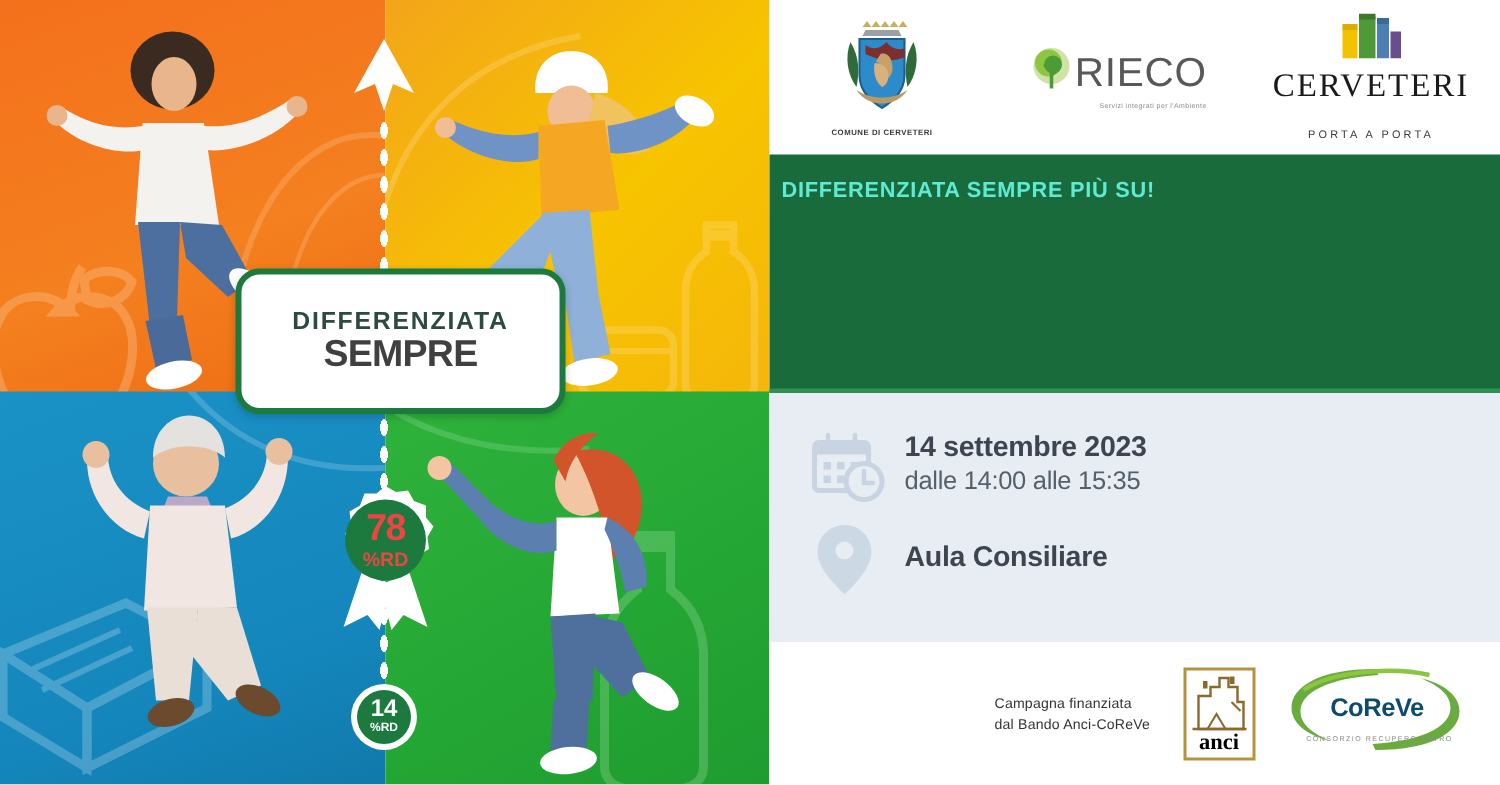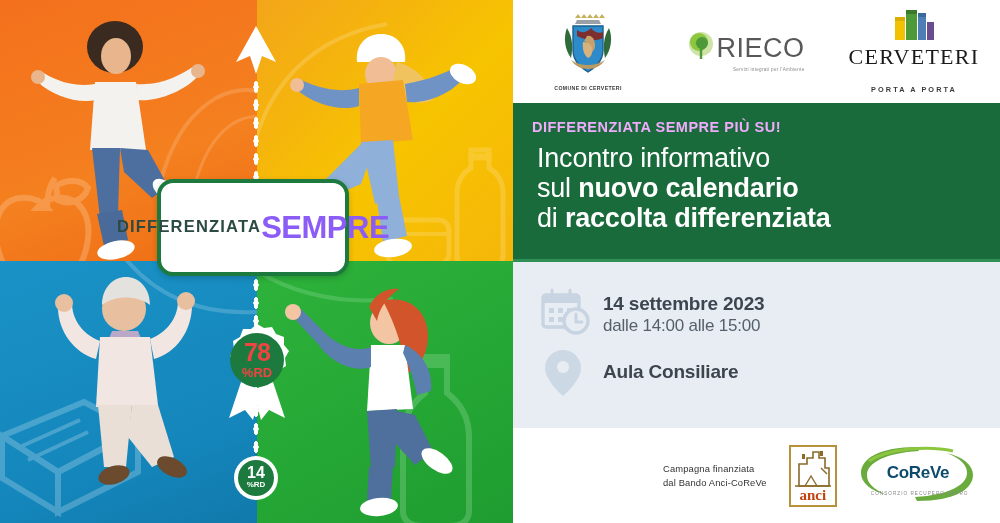--- a/index.html
+++ b/index.html
@@ -42,27 +42,27 @@
   .badge-78 .b-unit{ font-size:13px; margin-top:1px; }
 
   
   .badge-14 { position:absolute; left:233px; top:455px; width:46px; height:46px; }
   .badge-14 .b-txt { position:absolute; left:0; top:10px; width:46px; text-align:center;
                      color:#fff; font-weight:bold; line-height:1; }
   .badge-14 .b-num { font-size:16px; }
   .badge-14 .b-unit{ font-size:8px; }
 
   
-  .lockup { position:absolute; left:157px; top:179px; width:192px; height:97px;
+  .lockup { position:absolute; left:157px; top:179px; width:220px; height:97px;
             background:#ffffff; border:4px solid #1d7a3e; border-radius:16px;
-            display:flex; flex-direction:row; align-items:center; justify-content:center;
+            display:flex; flex-direction:column; align-items:center; justify-content:center;
             box-shadow:0 2px 6px rgba(0,0,0,.18); z-index:6; }
   .lockup .l1 { font-size:16.5px; letter-spacing:1.2px; color:#2b4a41; font-weight:600;
                 line-height:1; margin-bottom:3px; }
-  .lockup .l2 { font-size:31px; font-weight:800; color:#8b5cf6; line-height:.95;
+  .lockup .l2 { font-size:25px; font-weight:800; color:#404040; line-height:.95;
                 letter-spacing:-.5px; }
   .lockup .l3 { font-size:31px; font-weight:800; color:#1d7a3e; line-height:1;
                 letter-spacing:-.5px; margin-top:1px; }
 
   
   .right-panel { position:absolute; left:513px; top:0; width:487px; height:523px; background:#fff; }
 
   .logos { position:absolute; left:0; top:0; width:487px; height:103px;
            display:flex; align-items:center; }
   .logo-slot { display:flex; flex-direction:column; align-items:center; justify-content:center; }
@@ -75,52 +75,52 @@
 
   .rieco-row { display:flex; align-items:center; }
   .rieco-word { font-size:27px; letter-spacing:.5px; color:#58585a; font-weight:400;
                 line-height:1; margin-left:0; }
   .rieco-tag { font-size:4.6px; color:#8a8a8a; letter-spacing:.3px; margin-top:2px;
                text-align:right; width:118px; }
 
   .cerv-word { font-family:"Liberation Serif", serif; font-size:22px; letter-spacing:1.3px;
                color:#1a1a1a; line-height:1; margin-top:2px; }
   .cerv-sub  { font-size:7.3px; letter-spacing:2.1px; color:#3a3a3a; margin-top:17px;
-               font-weight:700; }
+               font-weight:400; }
 
   .green-band { position:absolute; left:0; top:103px; width:487px; height:159px;
                 background:#1a6b3c; }
   .green-band::after { content:""; position:absolute; left:0; bottom:0; width:100%; height:3px;
                        background:#2f8f56; }
-  .kicker { position:absolute; left:19px; top:16px; font-size:14.5px; font-weight:800;
-            letter-spacing:.5px; color:#f0abfc; }
+  .kicker { position:absolute; left:8px; top:16px; font-size:14.5px; font-weight:800;
+            letter-spacing:.5px; color:#5eead4; }
   .headline { position:absolute; left:24px; top:40px; color:#ffffff; font-size:27px;
               line-height:1.12; font-weight:400; letter-spacing:-.2px; }
   .headline b { font-weight:800; }
 
   .info-band { position:absolute; left:0; top:262px; width:487px; height:166px;
                background:#e8edf3; }
   .info-row { position:absolute; display:flex; align-items:center; }
-  .row-date { left:26px; top:22px;align-items:flex-end; }
+  .row-date { left:26px; top:22px; }
   .row-place{ left:26px; top:84px; }
   .ico { width:52px; height:52px; position:relative; flex:0 0 52px; }
   .info-txt { margin-left:12px; }
   .info-title { font-size:19px; font-weight:800; color:#3d4650; line-height:1.15;
                 letter-spacing:-.2px; }
   .info-sub { font-size:17px; font-weight:400; color:#55606b; line-height:1.25;
               letter-spacing:-.2px; }
 
   .footer { position:absolute; left:0; top:428px; width:487px; height:95px; background:#fff;
             display:flex; align-items:center; }
   .fin-txt { margin-left:150px; font-size:9.4px; line-height:1.45; color:#333;
              letter-spacing:.15px; }
   .anci { margin-left:22px; width:48px; height:62px; border:2px solid #b8913c; position:relative;
           background:#fff; }
   .anci-word { position:absolute; left:0; bottom:2px; width:100%; text-align:center;
-               font-size:15px; font-weight:800; color:#c2410c; line-height:1;
+               font-size:15px; font-weight:800; color:#000000; line-height:1;
                font-family:"Liberation Serif", serif; }
   .coreve { margin-left:20px; width:120px; position:relative; }
   .coreve-word { position:absolute; left:30px; top:20px; font-size:17px; font-weight:700;
                  color:#0c4a6e; letter-spacing:-.3px; }
   .coreve-tag { position:absolute; left:14px; top:48px; font-size:4.7px; color:#8a8a8a;
                 letter-spacing:1px; }
 </style>
 </head>
 <body>
 
@@ -357,25 +357,20 @@
             <rect x="34" y="12" width="7" height="18" fill="#6a4d8f"></rect>
           </svg>
         </span>
         <div class="cerv-word">CERVETERI</div>
         <div class="cerv-sub">PORTA A PORTA</div>
       </div>
     </div>
 
     <div class="green-band">
       <div class="kicker">DIFFERENZIATA SEMPRE PIÙ SU!</div>
-      <div class="headline">
-        <div>Incontro informativo</div>
-        <div><span>sul </span><b>nuovo calendario</b></div>
-        <div><span>di </span><b>raccolta differenziata</b></div>
-      </div>
     </div>
 
     <div class="info-band">
 
       <div class="info-row row-date">
         <span class="ico">
           <svg width="52" height="52" viewBox="0 0 52 52">
             <path d="M13 6 v6 M31 6 v6" stroke="#c8d4e2" stroke-width="3" fill="none" stroke-linecap="round"></path>
             <rect x="4" y="11" width="36" height="32" rx="3" fill="none" stroke="#c8d4e2" stroke-width="3.4"></rect>
             <rect x="4" y="11" width="36" height="8" fill="#c8d4e2"></rect>
@@ -383,21 +378,21 @@
             <rect x="19" y="24" width="5" height="5" fill="#c8d4e2"></rect>
             <rect x="28" y="24" width="5" height="5" fill="#c8d4e2"></rect>
             <rect x="10" y="33" width="5" height="5" fill="#c8d4e2"></rect>
             <rect x="19" y="33" width="5" height="5" fill="#c8d4e2"></rect>
             <circle cx="37" cy="37" r="12" fill="#e8edf3" stroke="#c8d4e2" stroke-width="3.4"></circle>
             <path d="M37 30 v8 h6" stroke="#c8d4e2" stroke-width="3" fill="none" stroke-linecap="round"></path>
           </svg>
         </span>
         <div class="info-txt">
           <div class="info-title">14 settembre 2023</div>
-          <div class="info-sub">dalle 14:00 alle 15:00</div>
+          <div class="info-sub">dalle 14:00 alle 15:35</div>
         </div>
       </div>
 
       <div class="info-row row-place">
         <span class="ico">
           <svg width="52" height="52" viewBox="0 0 52 52">
             <path d="M24 4 c-10 0-18 8-18 18 0 13 18 28 18 28 0 0 18-15 18-28 0-10-8-18-18-18z" fill="#ccd8e4"></path>
             <circle cx="24" cy="21" r="6" fill="#e8edf3"></circle>
           </svg>
         </span>

